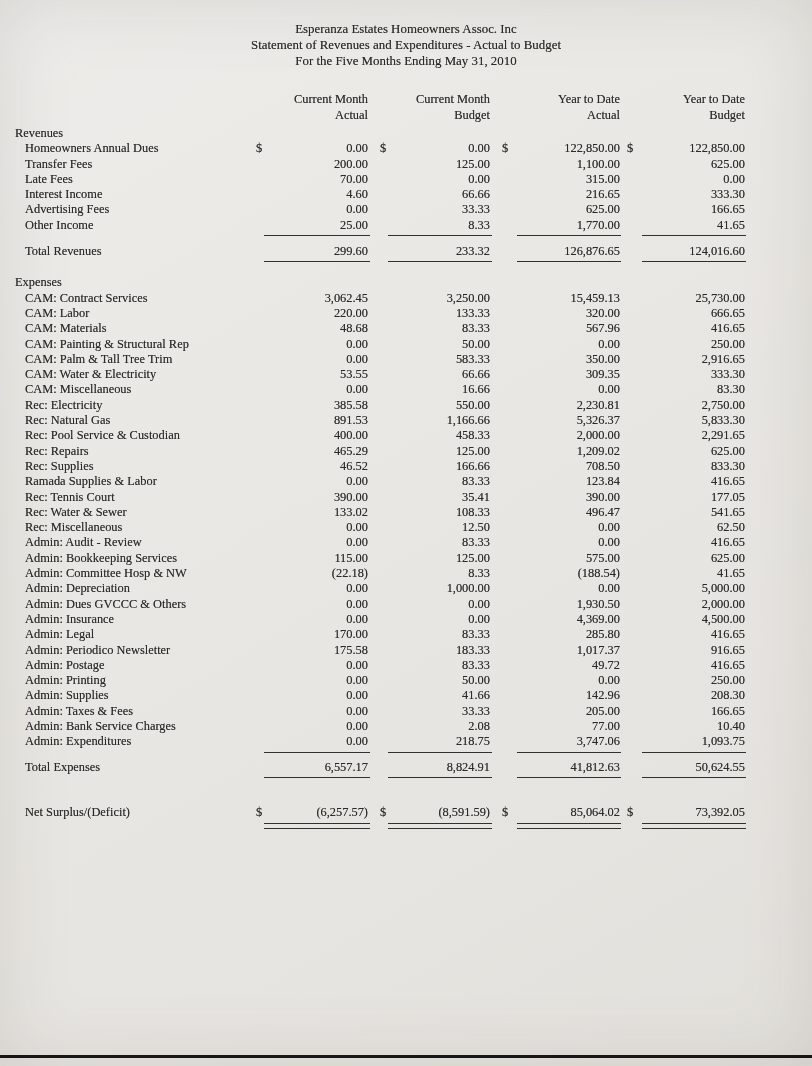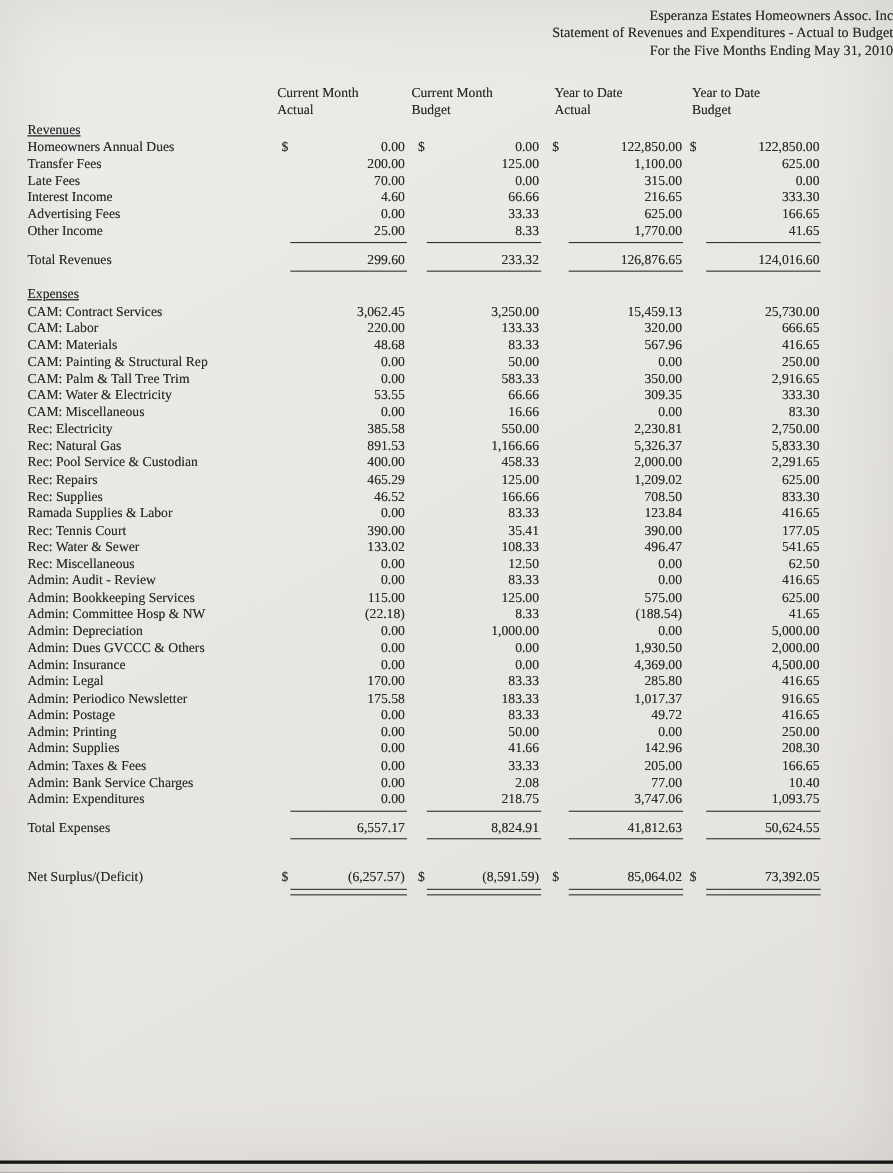--- a/index.html
+++ b/index.html
@@ -8,28 +8,28 @@
     width:812px;height:1066px;
     margin:0 auto;
     background:linear-gradient(150deg,#edecea 0%,#e9e8e4 35%,#e6e4e0 75%,#e2e0db 100%);
     box-shadow:inset 0 0 70px rgba(120,116,108,0.18);
     color:#2a2a2a;
     font-family:"Liberation Serif", serif;
     font-size:12.4px;
     overflow:hidden;
     text-shadow:0 0 0.5px rgba(45,45,45,0.55);
   }
-  .title-block{padding-top:6px;text-align:right;line-height:16px;font-size:12.9px;}
+  .title-block{padding-top:21px;text-align:center;line-height:16px;font-size:12.9px;}
   .col-headers{position:relative;height:32px;margin-top:22px;line-height:16px;}
-  .ch{position:absolute;text-align:left;top:0;}
+  .ch{position:absolute;text-align:right;top:0;}
   .ch1{left:252px;width:116px}
   .ch2{left:374px;width:116px}
   .ch3{left:504px;width:116px}
   .ch4{left:629px;width:116px}
-  .section-label{height:15.3px;line-height:15.3px;padding-left:25px;text-decoration:underline;}
+  .section-label{height:15.3px;line-height:15.3px;padding-left:15px;}
   .row{position:relative;height:15.3px;line-height:15.3px;}
   .lbl{position:absolute;left:25px;white-space:nowrap;}
   .v{position:absolute;text-align:right;white-space:nowrap;}
   .v1{left:272px;width:96px}
   .v2{left:394px;width:96px}
   .v3{left:522px;width:98px}
   .v4{left:647px;width:98px}
   .d{position:absolute;}
   .d1{left:256px}.d2{left:380px}.d3{left:502px}.d4{left:627px}
   .rule{position:relative;height:3px;}

